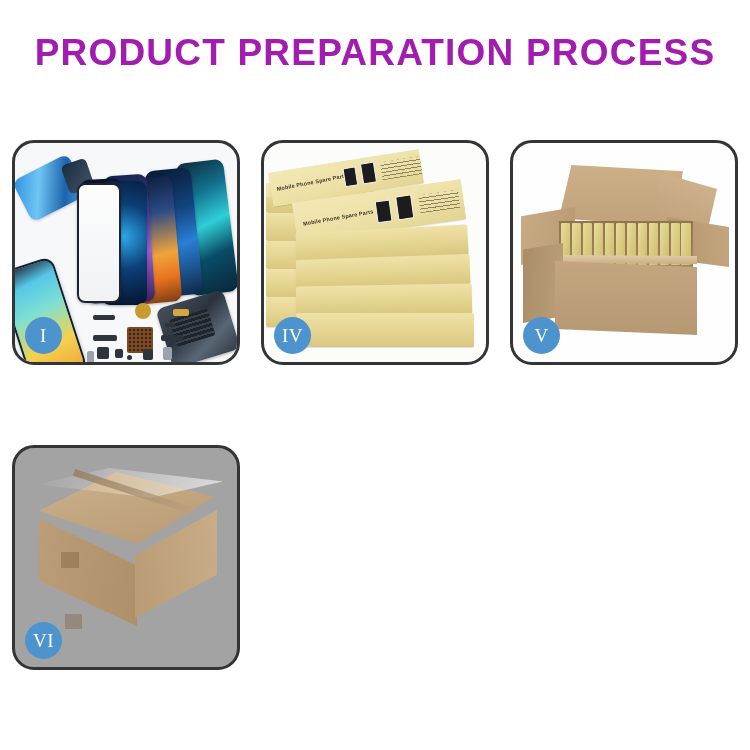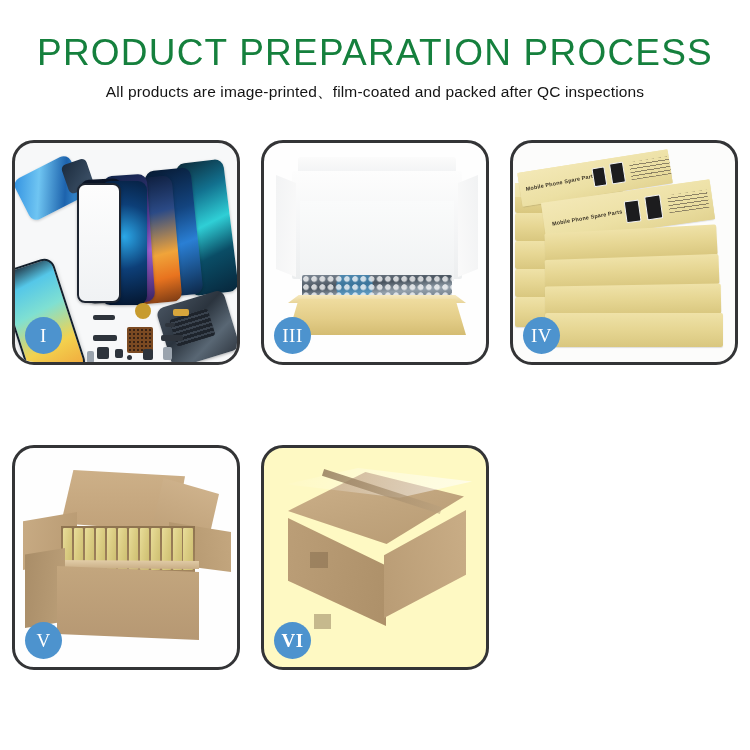--- a/index.html
+++ b/index.html
@@ -8,23 +8,23 @@
     background:#ffffff;
     font-family:"Liberation Sans", sans-serif;
     overflow:hidden;
   }
   .page { position:relative; width:750px; height:750px; background:#fff; }
 
   
   .header { text-align:center; padding-top:34px; }
   .title {
     font-size:37px;
-    font-weight:normal;
+    font-weight:bold;
     letter-spacing:1.2px;
-    color:#15803d;
+    color:#a21caf;
     line-height:1.05;
     white-space:nowrap;
   }
   .subtitle {
     margin-top:9px;
     font-size:15.5px;
     font-weight:normal;
     color:#141414;
     letter-spacing:0.15px;
     white-space:nowrap;
@@ -297,21 +297,21 @@
     background:linear-gradient(95deg,#a98d68,#bb9f78);
     clip-path:polygon(0 8%,100% 0,100% 92%,0 100%);
   }
   .c5-rim {
     position:absolute; left:42px; top:112px; width:142px; height:9px;
     background:linear-gradient(180deg,#e2cda8,#c9ae86);
     clip-path:polygon(0 0,100% 10%,100% 100%,0 90%);
   }
 
   
-  .p6 { background:#fef9c3;font-weight:bold; }
+  .p6 { background:#a3a3a3; }
   .c6-top {
     position:absolute; left:24px; top:24px; width:176px; height:72px;
     background:linear-gradient(165deg,#cdb18a 0%,#c0a47d 55%,#b89b73 100%);
     clip-path:polygon(44% 0,100% 34%,56% 100%,0 54%);
   }
   .c6-seam {
     position:absolute; left:56px; top:40px; width:124px; height:7px;
     background:linear-gradient(90deg,rgba(150,126,95,.85),rgba(185,160,125,.6));
     transform:rotate(18deg);
   }
@@ -339,21 +339,20 @@
     clip-path:polygon(40% 0,100% 28%,62% 62%,2% 34%);
   }
 </style>
 </head>
 <body>
 
 <div class="page">
 
   <div class="header">
     <div class="title">PRODUCT PREPARATION PROCESS</div>
-    <div class="subtitle">All products are image-printed、film-coated and packed after QC inspections</div>
   </div>
 
   <div class="grid">
 
     <div class="panel p1">
       <div class="panel-photo">
         <div class="film-blue"></div>
         <div class="ph ph-teal"></div>
         <div class="ph ph-blue"></div>
         <div class="ph ph-orange"></div>
@@ -375,31 +374,20 @@
         <div class="part" style="left:128px;top:206px;width:10px;height:11px;"></div>
         <div class="part light" style="left:148px;top:204px;width:9px;height:13px;"></div>
         <div class="part" style="left:100px;top:206px;width:8px;height:9px;"></div>
         <div class="part light" style="left:72px;top:208px;width:7px;height:12px;"></div>
         <div class="part" style="left:112px;top:212px;width:5px;height:5px;border-radius:50%;"></div>
       </div>
       <div class="badge">I</div>
     </div>
 
 
-    <div class="panel p3">
-      <div class="panel-photo">
-        <div class="b3-lidback"></div>
-        <div class="b3-wall"></div>
-        <div class="b3-foam"></div>
-        <div class="b3-product"></div>
-        <div class="b3-baseedge"></div>
-        <div class="b3-base"></div>
-      </div>
-      <div class="badge">III</div>
-    </div>
 
     <div class="panel p4">
       <div class="panel-photo">
         <div class="stack">
 
           <div class="kbox" style="left:0px;top:22px;width:108px;height:30px;">
             <div class="lid"></div>
           </div>
           <div class="kbox" style="left:0px;top:52px;width:108px;height:28px;"></div>
           <div class="kbox" style="left:0px;top:80px;width:108px;height:28px;"></div>

